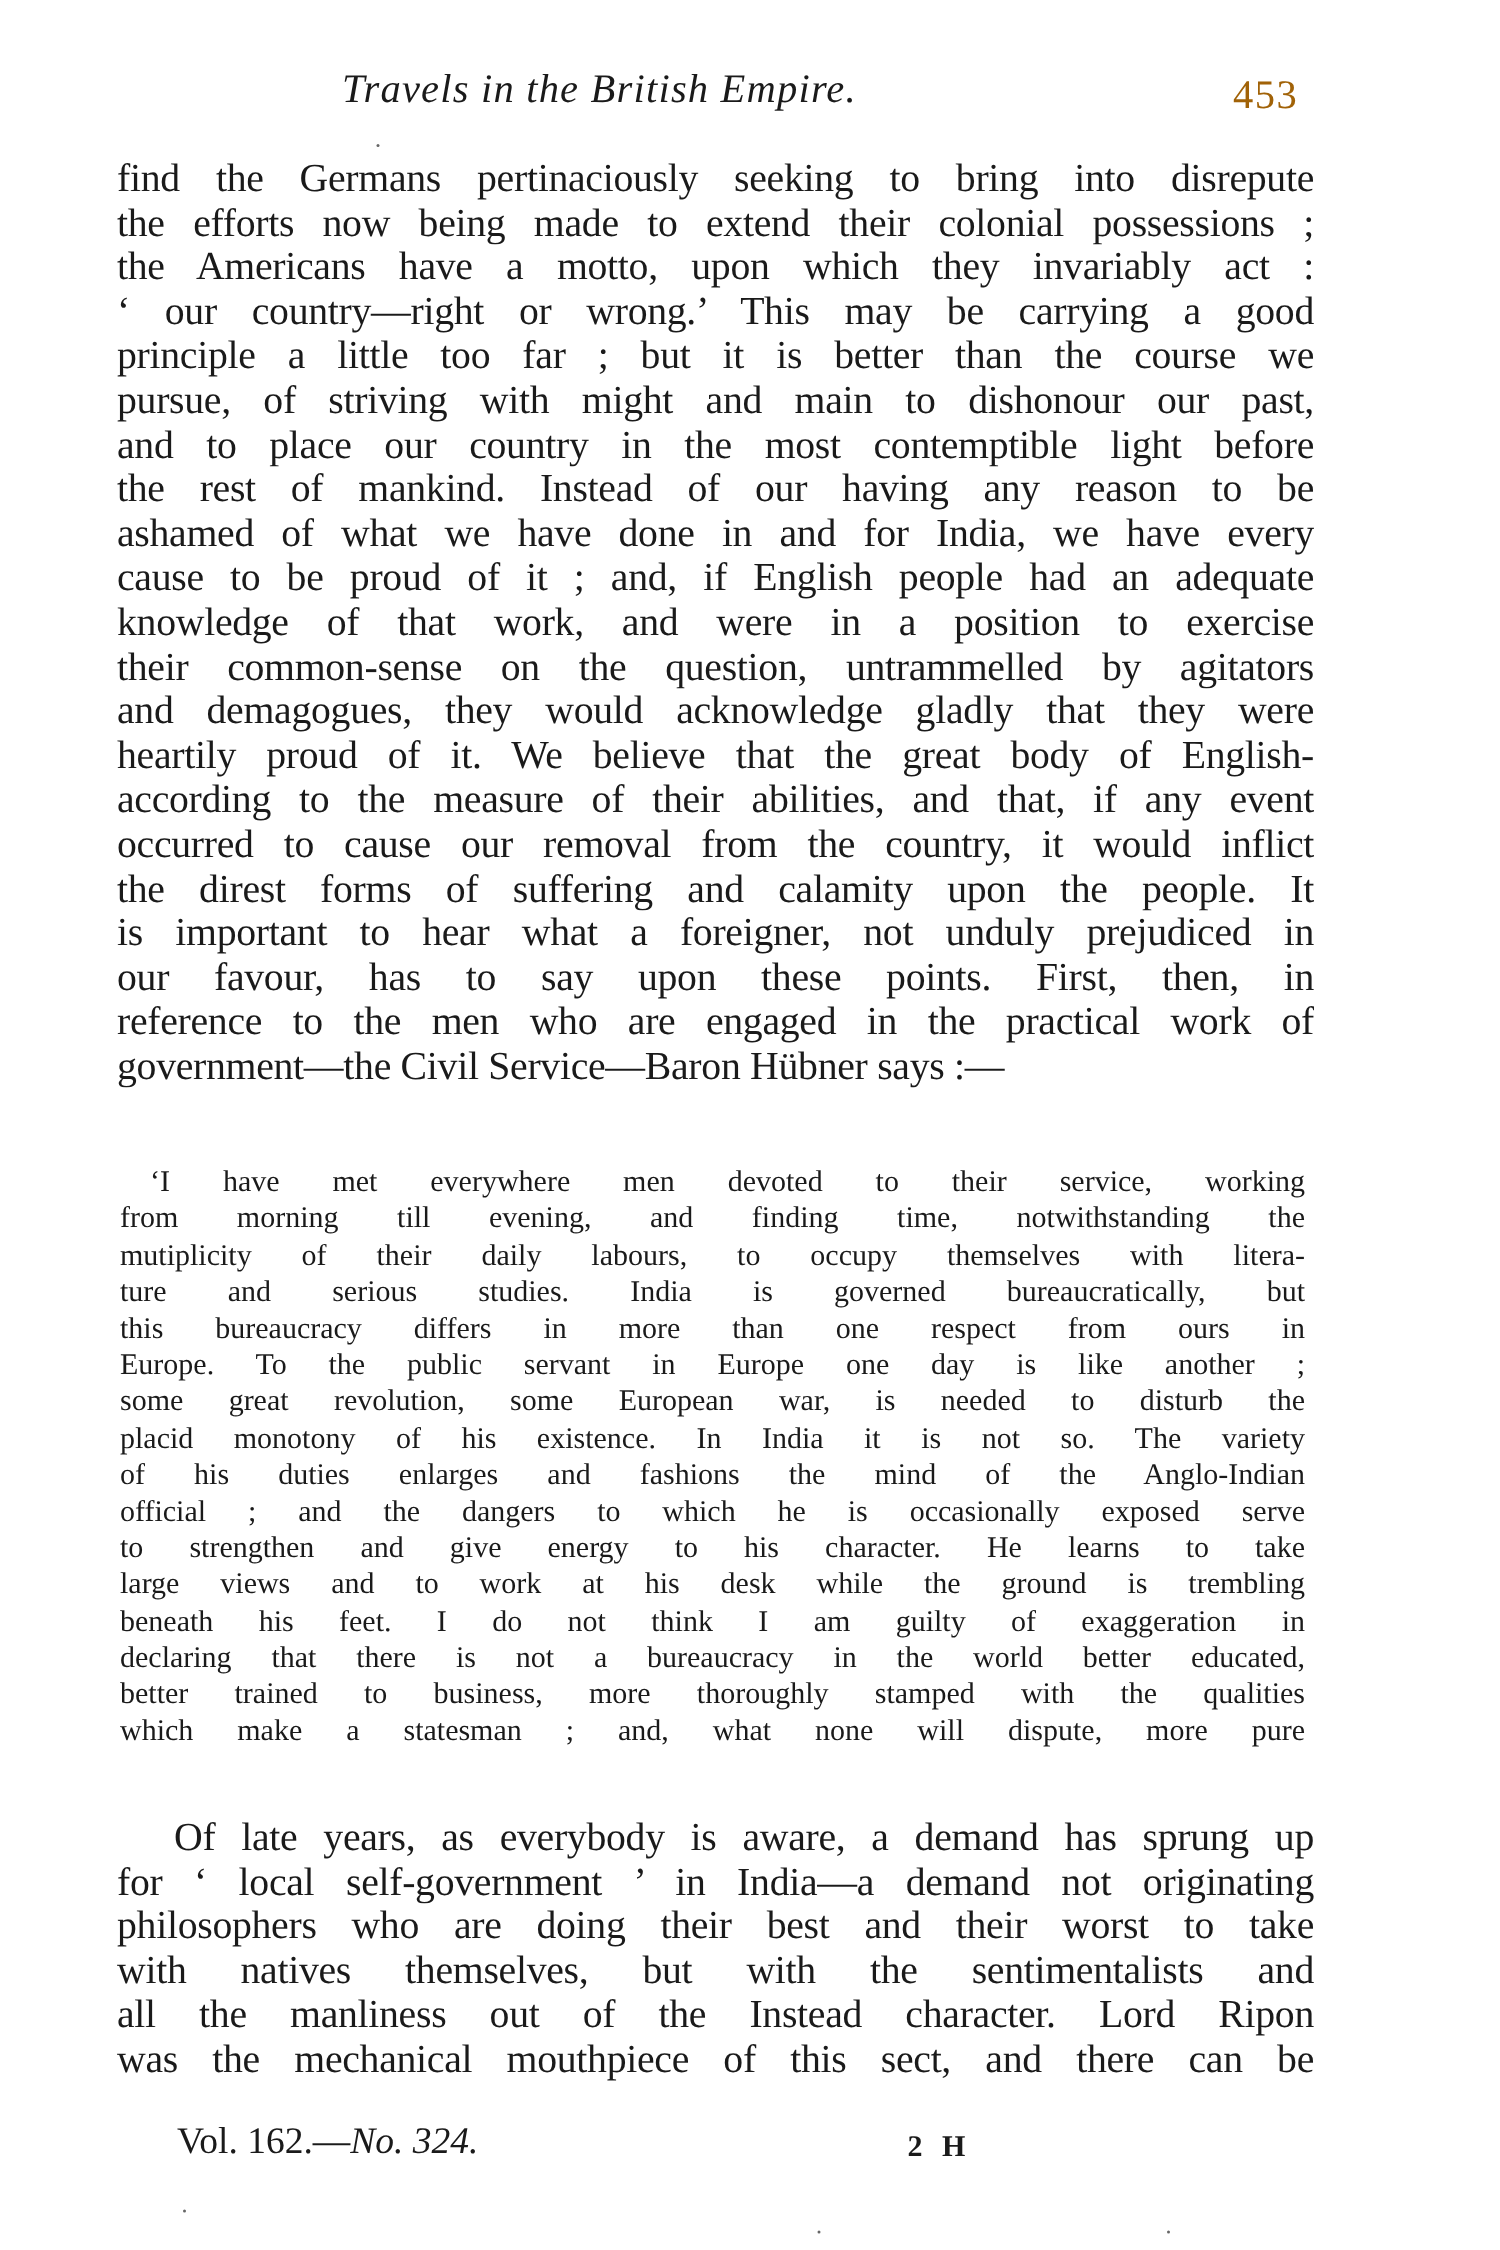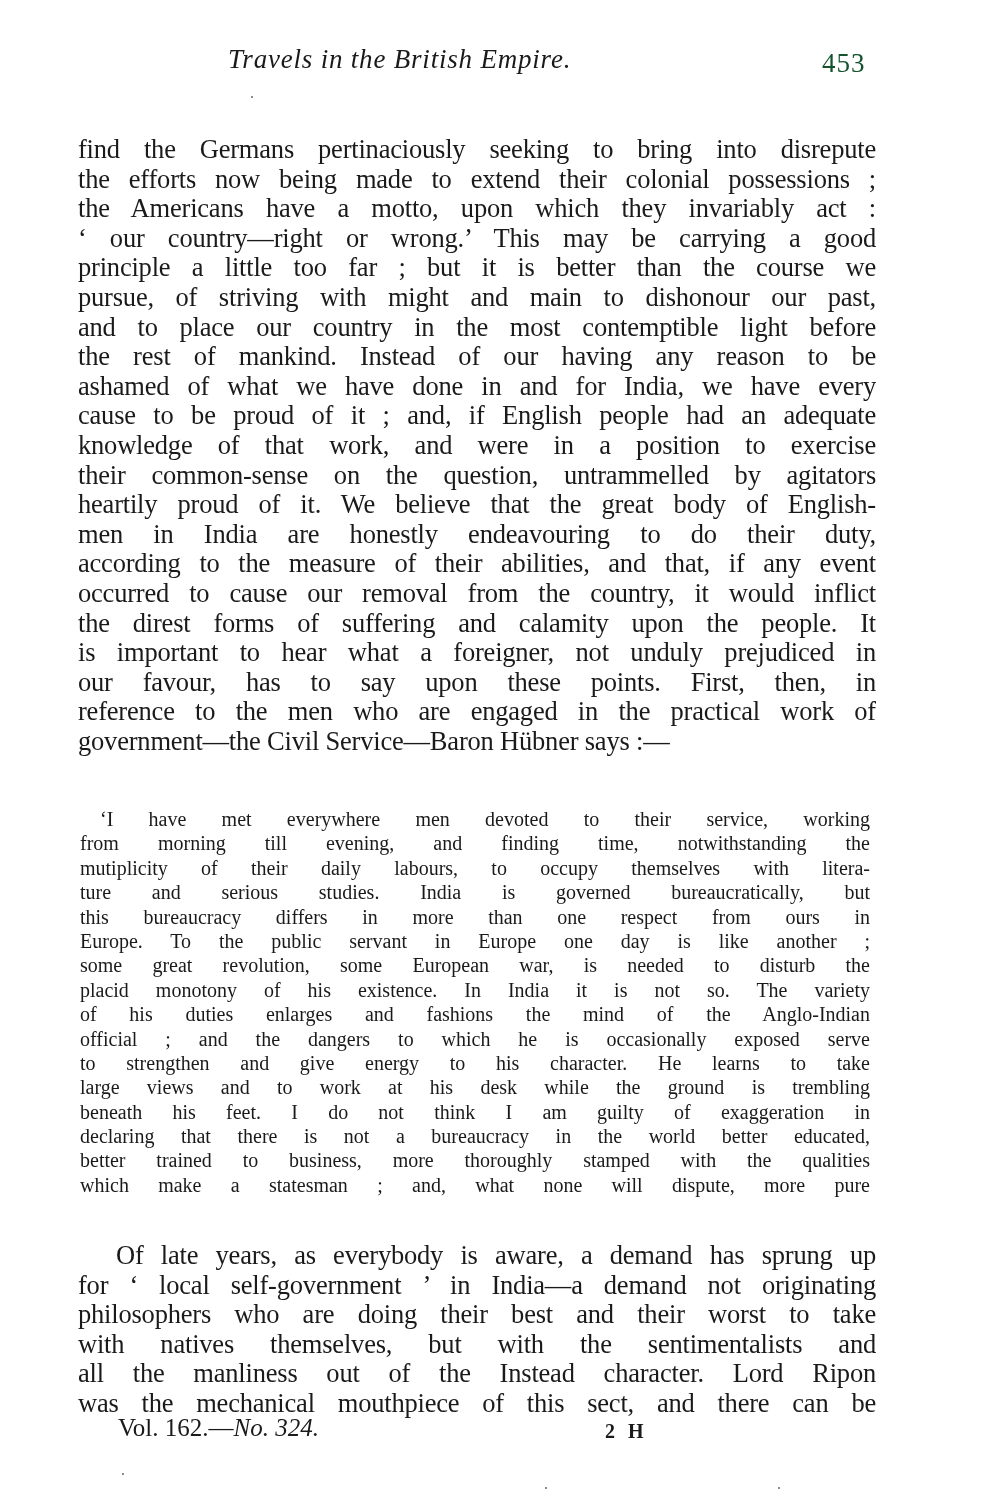--- a/index.html
+++ b/index.html
@@ -35,27 +35,26 @@
       font-size: 27px;
       letter-spacing: 0.8px;
       color: #1a1a1a;
     }
     .page-number {
       position: absolute;
       left: 822px;
       top: 4px;
       font-size: 27px;
       letter-spacing: 1px;
-      color: #14532d;
+      color: #a16207;
     }
     .body-block {
       position: absolute;
       left: 78px;
       width: 798px;
-      margin-top: 31px;
     }
     .line {
       display: block;
       white-space: nowrap;
       text-align: justify;
       text-align-last: justify;
       overflow: hidden;
     }
     .main-text .line {
       font-size: 26.5px;
@@ -129,22 +128,22 @@
     <span class="line">the Americans have a motto, upon which they invariably act :</span>
     <span class="line">‘ our country—right or wrong.’  This may be carrying a good</span>
     <span class="line">principle a little too far ; but it is better than the course we</span>
     <span class="line">pursue, of striving with might and main to dishonour our past,</span>
     <span class="line">and to place our country in the most contemptible light before</span>
     <span class="line">the rest of mankind.  Instead of our having any reason to be</span>
     <span class="line">ashamed of what we have done in and for India, we have every</span>
     <span class="line">cause to be proud of it ; and, if English people had an adequate</span>
     <span class="line">knowledge of that work, and were in a position to exercise</span>
     <span class="line">their common-sense on the question, untrammelled by agitators</span>
+    <span class="line">and demagogues, they would acknowledge gladly that they were</span>
     <span class="line">heartily proud of it.  We believe that the great body of English-</span>
-    <span class="line">men in India are honestly endeavouring to do their duty,</span>
     <span class="line">according to the measure of their abilities, and that, if any event</span>
     <span class="line">occurred to cause our removal from the country, it would inflict</span>
     <span class="line">the direst forms of suffering and calamity upon the people.  It</span>
     <span class="line">is important to hear what a foreigner, not unduly prejudiced in</span>
     <span class="line">our favour, has to say upon these points.  First, then, in</span>
     <span class="line">reference to the men who are engaged in the practical work of</span>
     <span class="line last-line">government—the Civil Service—Baron Hübner says :—</span>
   </div>
 
   <div class="body-block quote-text" style="top:776px; left:80px; width:790px;">

